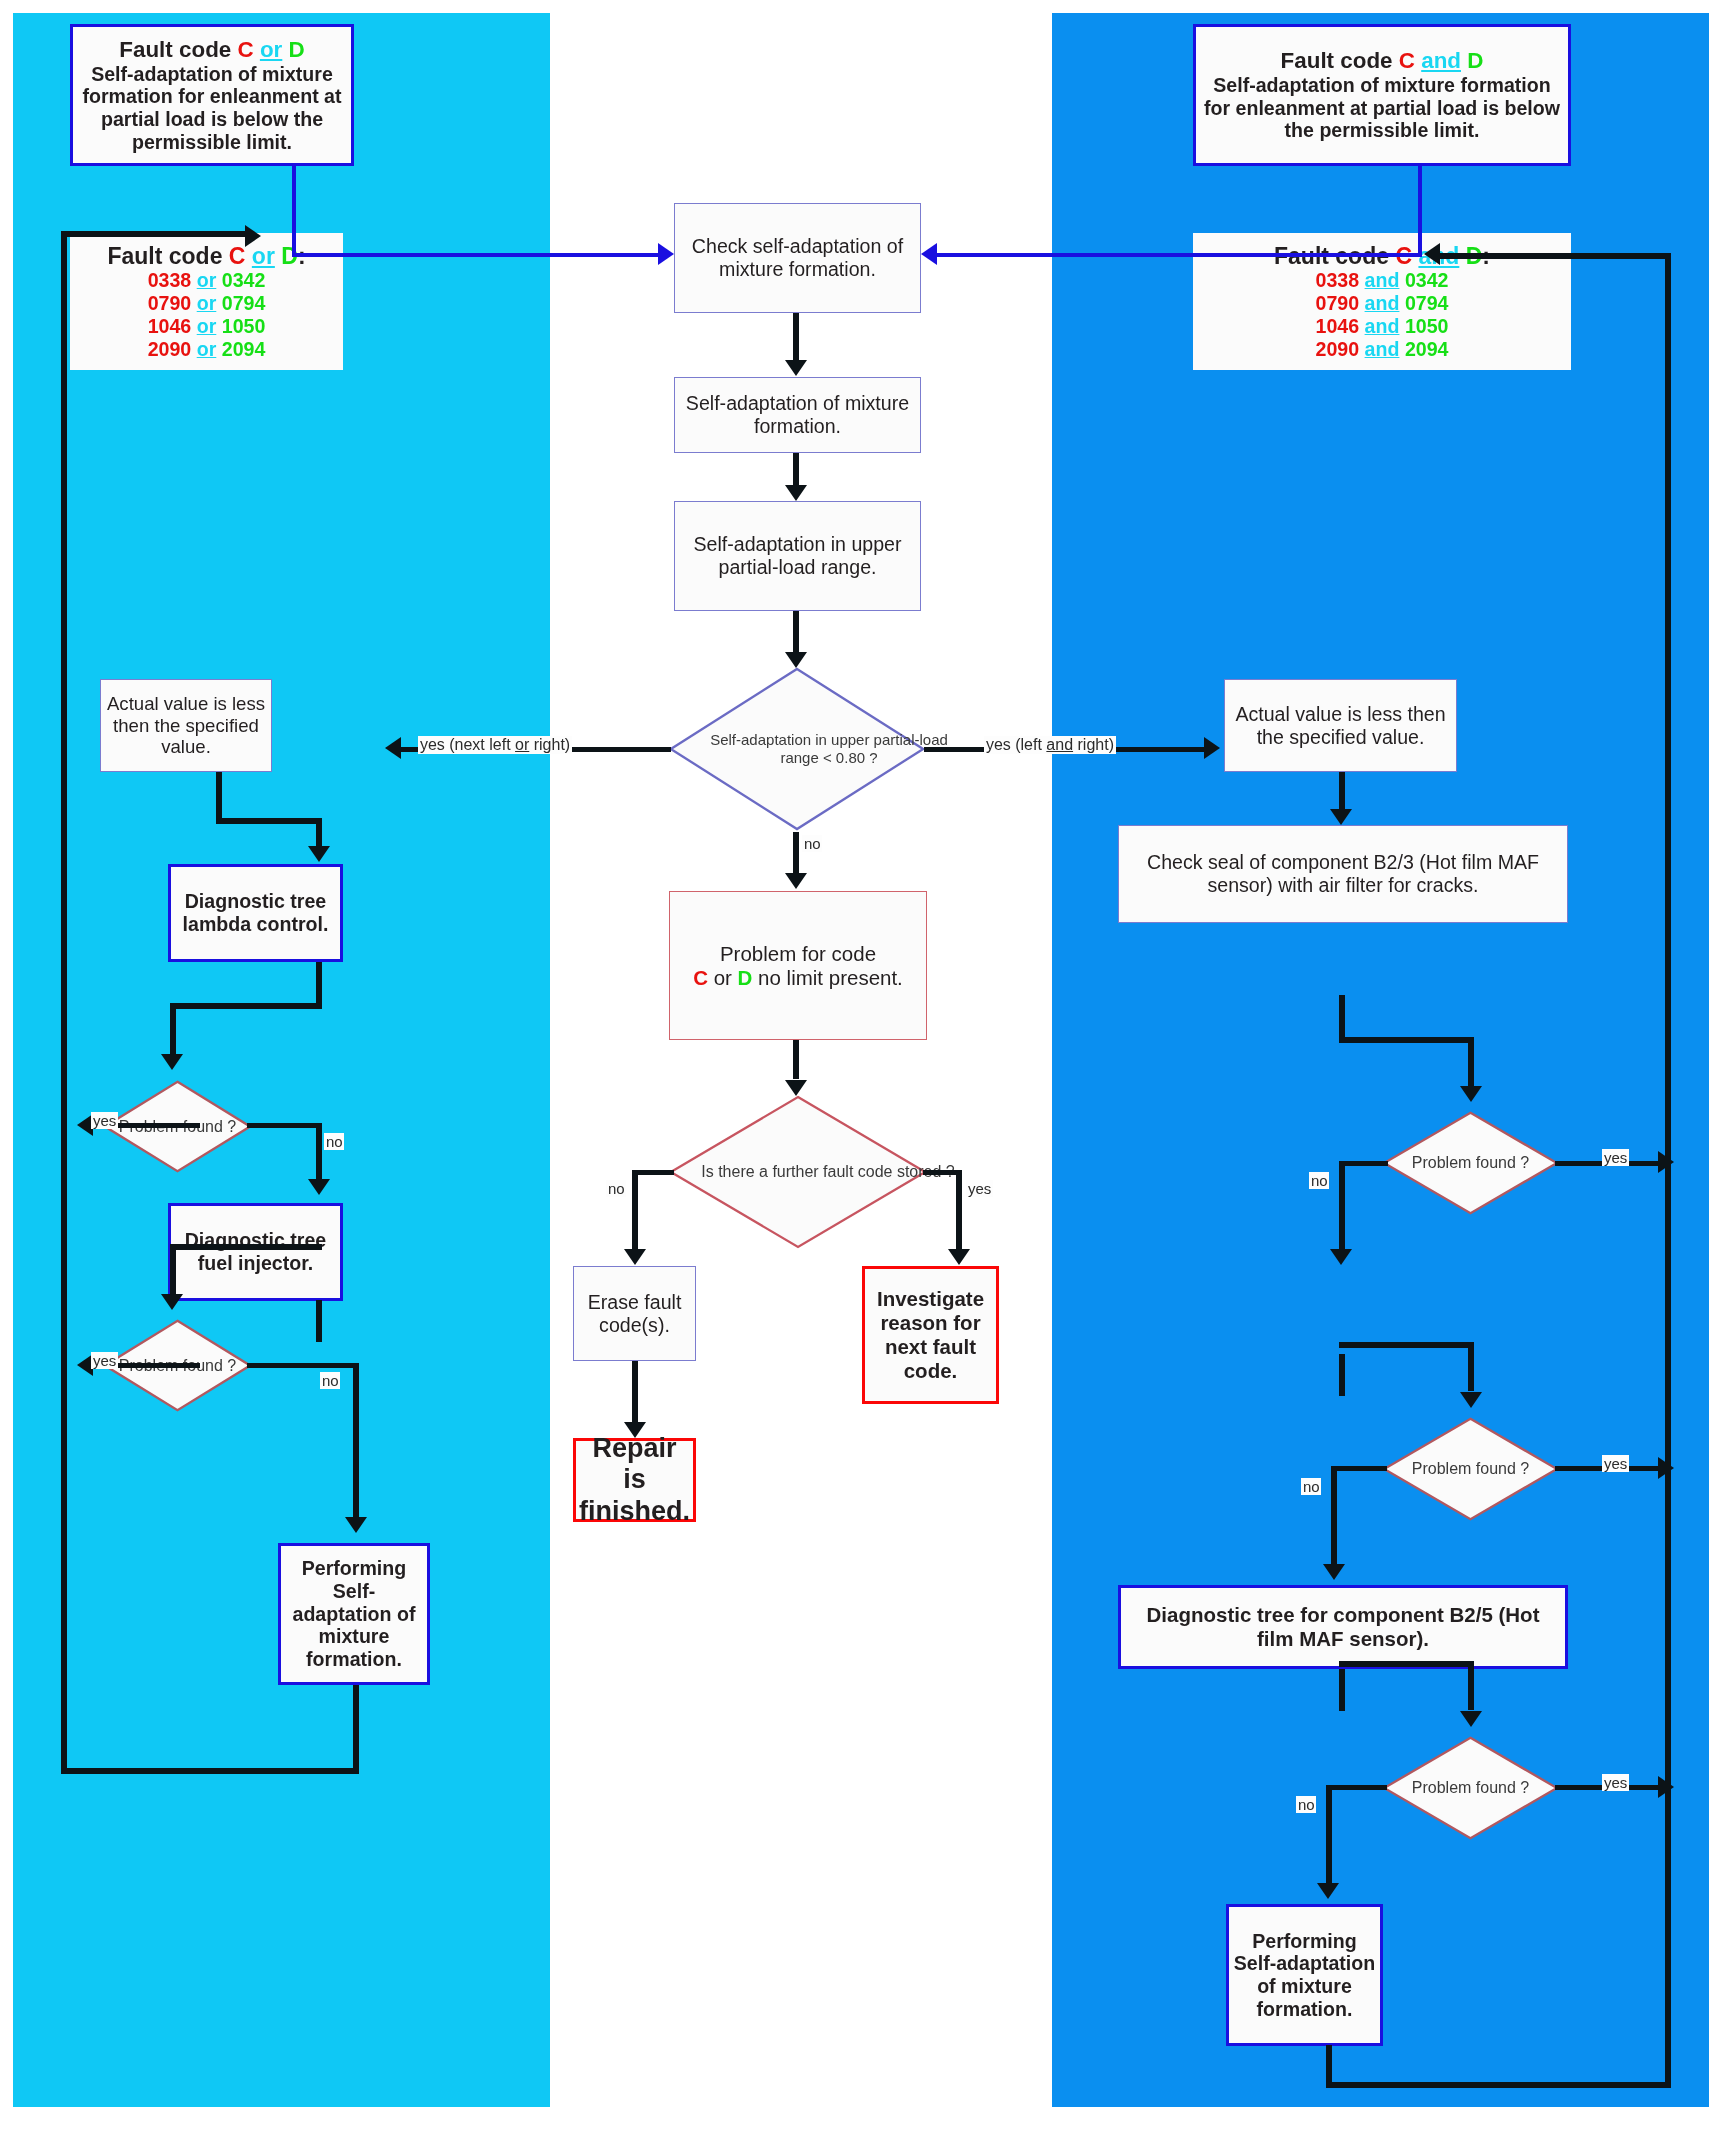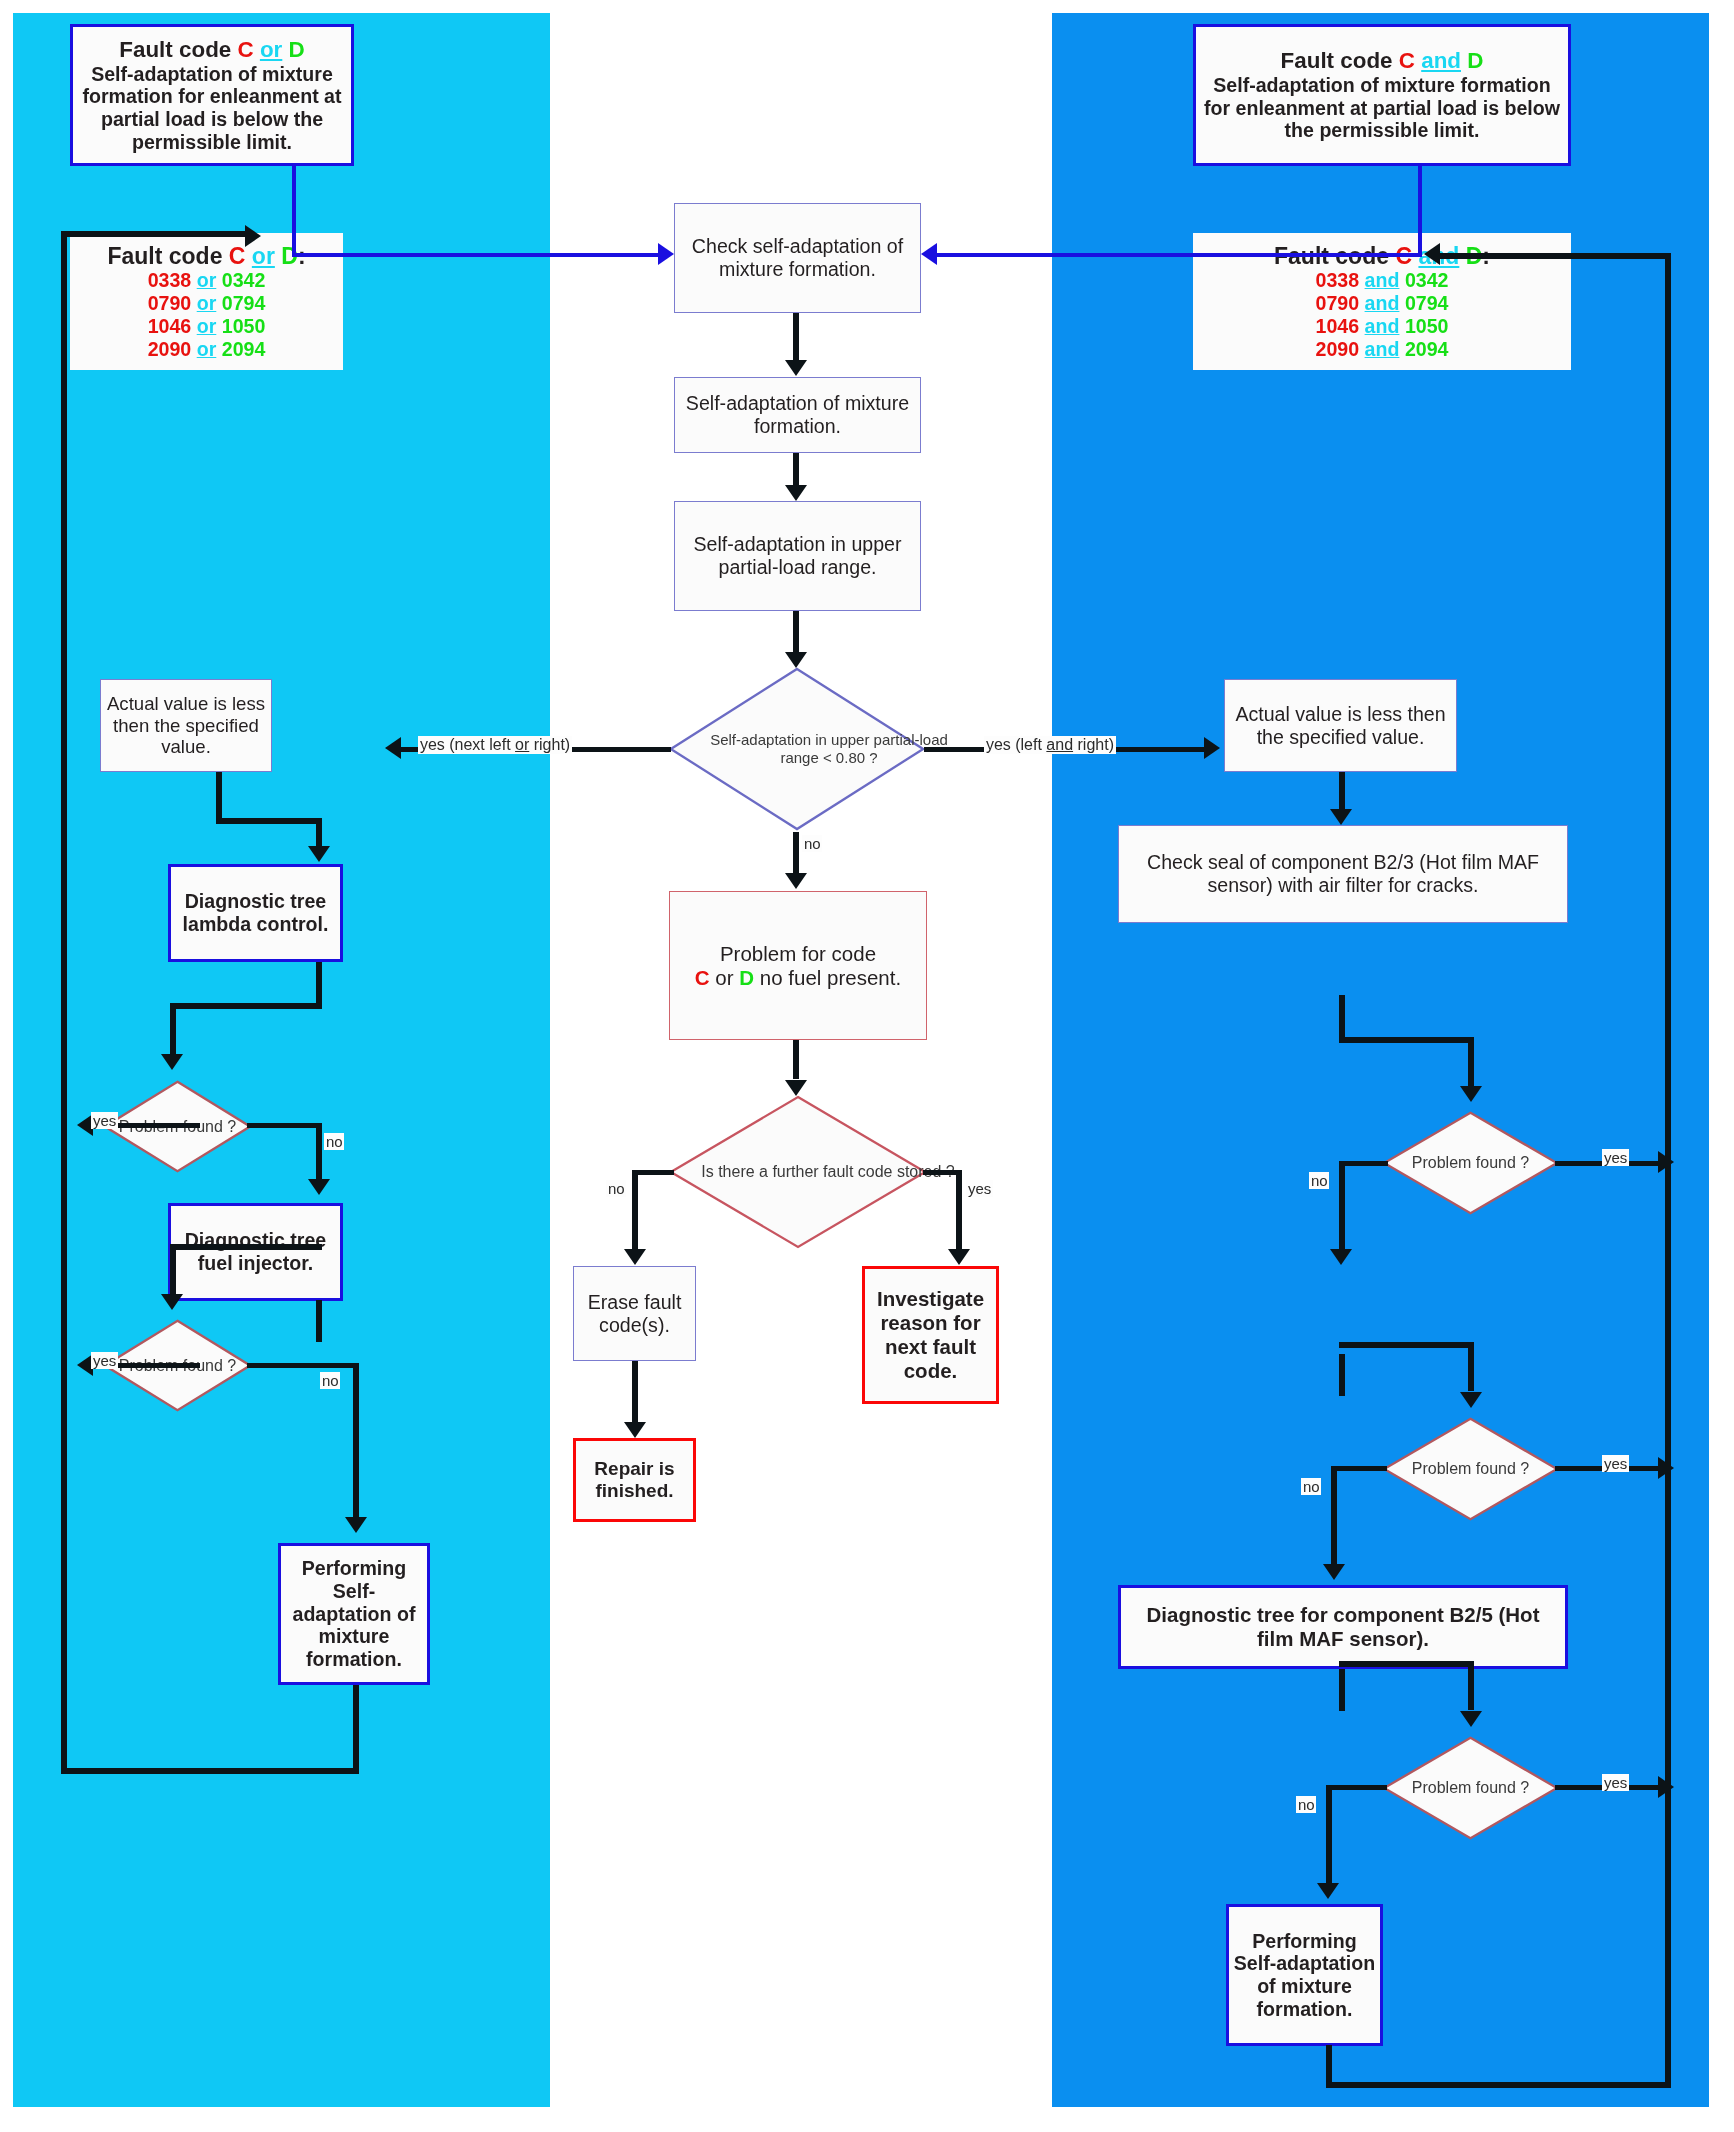--- a/index.html
+++ b/index.html
@@ -109,34 +109,34 @@
         <polygon points="137.5,2 273,88 137.5,174 2,88" fill="#fbfbfb" stroke="#6b6bc4" stroke-width="2.5"></polygon>
       </svg>
     <div class="dlabel" style="font-size:15px;padding:0 32px;">Self-adaptation in upper partial-load range &lt; 0.80 ?</div>
   </div>
 
   <div class="node b-red-thin" style="left:669px;top:891px;width:258px;height:149px;font-size:20.5px;padding:1.9px 9.3px;">
     <div>
       <span>Problem for code </span>
     </div>
     <div>
-      <span class="red-t bold">C</span><span> or </span><span class="grn-t bold">D</span><span> no fuel present.</span>
+      <span class="red-t bold">C</span><span> or </span><span class="grn-t bold">D</span><span> no limit present.</span>
     </div>
   </div>
 
   <div class="diamond" style="left:669px;top:1095px;width:258px;height:154px;">
     <svg width="258" height="154" viewBox="0 0 277 165">
         <polygon points="138.5,2 275,82.5 138.5,163 2,82.5" fill="#fbfbfb" stroke="#c75560" stroke-width="2.5"></polygon>
       </svg>
     <div class="dlabel" style="font-size:16px;padding:0 30px;">Is there a further fault code stored ?</div>
   </div>
 
   <div class="node b-blue-thin" style="left:573px;top:1266px;width:123px;height:95px;font-size:19.6px;padding:1.9px 3.7px;">Erase fault code(s).</div>
 
-  <div class="node b-red bold" style="left:573px;top:1438px;width:123px;height:84px;font-size:19px;padding:1.9px 3.7px;">Repair is finished.</div>
+  <div class="node b-red bold" style="left:573px;top:1438px;width:123px;height:84px;font-size:27px;padding:1.9px 3.7px;">Repair is finished.</div>
 
   <div class="node b-red bold" style="left:862px;top:1266px;width:137px;height:138px;font-size:20.5px;padding:1.9px 3.7px;">Investigate reason for next fault code.</div>
 
   <div class="node b-blue bold" style="left:1193px;top:24px;width:378px;height:142px;font-size:20.5px;padding:3.7px 7.5px;">
     <div style="font-size:22.4px;">
       <span>Fault code </span><span class="red-t">C</span><span> </span><span class="cy-t">and</span><span> </span><span class="grn-t">D</span>
     </div>
     <div style="font-size:19.6px;">Self-adaptation of mixture formation for enleanment at partial load is below the permissible limit.</div>
   </div>
 

